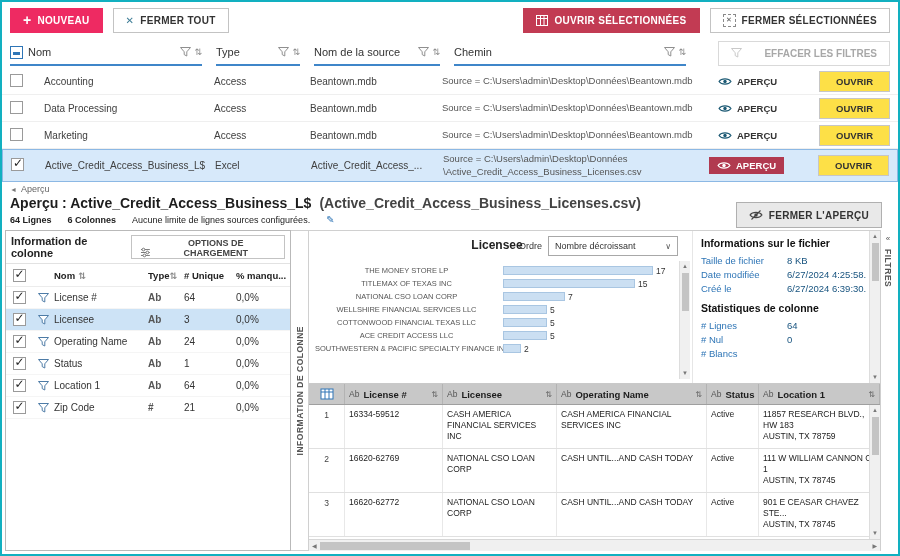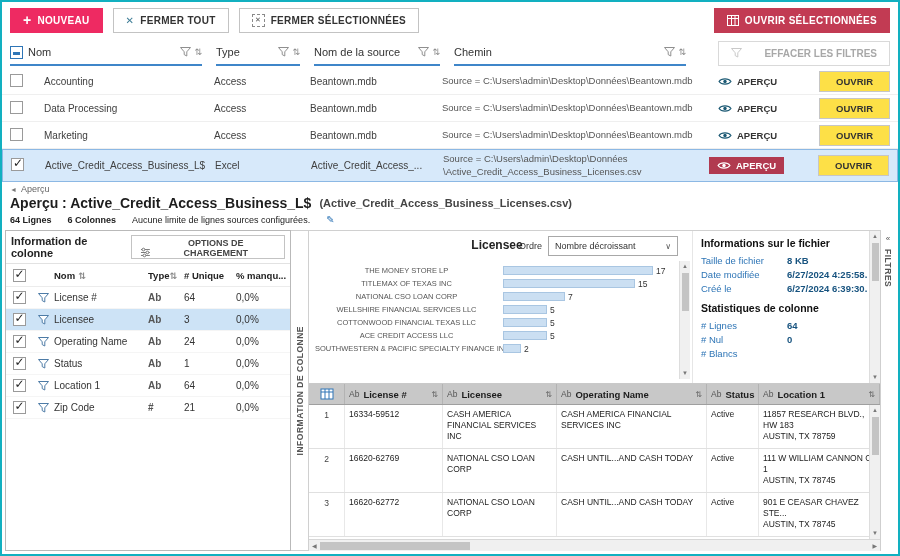--- a/index.html
+++ b/index.html
@@ -38,23 +38,23 @@
   .apercu-btn{display:inline-flex;align-items:center;gap:5px;border:none;background:transparent;font-family:inherit;font-size:9.5px;font-weight:bold;color:#333;cursor:pointer;padding:3px 8px}
   .apercu-btn svg{color:#1c5a74}
   .apercu-btn.active{background:#b13a50;color:#fff}
   .apercu-btn.active svg{color:#fff}
   .ouvrir-btn{border:1px solid #c6c6c6;background:#fde047;font-family:inherit;font-size:9.5px;font-weight:bold;color:#333;padding:4px 16px;cursor:pointer}
 
   
   .preview-block{position:relative;padding:2px 8px 5px;flex:0 0 auto}
   .pv-caption{font-size:9px;color:#666;display:flex;align-items:center;gap:4px}
   .collapse-arrow{font-size:7px;color:#777}
-  .pv-title-row{display:flex;align-items:center;gap:8px;margin-top:1px}
+  .pv-title-row{display:flex;align-items:flex-start;gap:8px;margin-top:1px}
   .pv-title{font-size:14px;font-weight:bold;color:#1d1d1d}
-  .pv-sub{font-size:11px;font-weight:bold;color:#444}
+  .pv-sub{font-size:14px;font-weight:bold;color:#444}
   .pv-meta{display:flex;align-items:center;gap:16px;font-size:9px;color:#222;margin-top:3px}
   .meta-b{font-weight:bold}
   .pencil{color:#2e75b6;font-size:10px;cursor:pointer}
   .fermer-apercu{position:absolute;right:16px;top:20px;height:26px}
 
   
   .lower{flex:1;display:flex;margin:0 3px 3px;min-height:0}
   .col-panel{width:286px;border:1px solid #b9b9b9;display:flex;flex-direction:column;background:#fff;flex:0 0 auto}
   .cp-header{display:flex;align-items:center;justify-content:space-between;padding:4px 5px;border-bottom:1px solid #e2e2e2}
   .cp-title{font-size:11px;font-weight:bold;color:#222}
@@ -87,21 +87,21 @@
   .bar-label{width:188px;text-align:center;font-size:7.5px;color:#555;white-space:nowrap;overflow:hidden;padding-right:5px;flex:0 0 auto}
   .bar-area{flex:1;display:flex;align-items:center;gap:3px;min-width:0}
   .bar{height:9px;background:#cbdff2;border:1px solid #a9c6e2;flex:0 0 auto}
   .bar-val{font-size:8.5px;color:#333}
   .chart-scroll{margin-top:26px;height:calc(100% - 30px)}
 
   .info-panel{width:176px;padding:6px 2px 0 8px;font-size:9.5px;flex:0 0 auto}
   .ip-title{font-size:10.5px;font-weight:bold;color:#111;margin-bottom:6px}
   .info-row{display:flex;margin-bottom:3px}
   .info-label{width:86px;color:#2e75b6;flex:0 0 auto}
-  .info-val{font-weight:bold;color:#17537f;flex:1;white-space:nowrap;overflow:hidden}
+  .info-val{font-weight:normal;color:#17537f;flex:1;white-space:nowrap;overflow:hidden}
   .ip-stats-title{font-size:10.5px;font-weight:bold;color:#111;margin:8px 0 6px}
 
   .vscroll{width:11px;background:#f0f0f0;border-left:1px solid #ddd;display:flex;flex-direction:column;align-items:center;padding:1px 0;flex:0 0 auto}
   .sb-arrow{font-size:6px;color:#777;line-height:9px}
   .sb-thumb{width:7px;background:#c4c4c4;flex:0 0 38px;margin:2px 0}
   .sb-fill{flex:1}
 
   
   .data-table{flex:1;display:flex;flex-direction:column;border-top:1px solid #c9c9c9;min-height:0;position:relative}
   .dt-header{display:flex;background:#c8c8c8;border-bottom:1px solid #9f9f9f;flex:0 0 auto;height:21px;align-items:stretch}
@@ -130,32 +130,32 @@
 
   <div class="toolbar">
     <button class="btn btn-pink">
       <span class="plus">+</span>
       <span>NOUVEAU</span>
     </button>
     <button class="btn btn-outline">
       <span class="x-icon">✕</span>
       <span>FERMER TOUT</span>
     </button>
-    <button class="btn btn-outline">
-      <span class="dash-box">✕</span>
-      <span>FERMER SÉLECTIONNÉES</span>
-    </button>
     <button class="btn btn-red">
       <svg width="12" height="11" viewBox="0 0 12 11">
           <rect x="0.5" y="0.5" width="11" height="10" fill="none" stroke="#fff"></rect>
           <line x1="0.5" y1="3.5" x2="11.5" y2="3.5" stroke="#fff"></line>
           <line x1="4.5" y1="0.5" x2="4.5" y2="10.5" stroke="#fff"></line>
           <line x1="8" y1="0.5" x2="8" y2="10.5" stroke="#fff"></line>
         </svg>
       <span>OUVRIR SÉLECTIONNÉES</span>
+    </button>
+    <button class="btn btn-outline">
+      <span class="dash-box">✕</span>
+      <span>FERMER SÉLECTIONNÉES</span>
     </button>
   </div>
 
   <div class="ft-header">
     <div class="hcell hc1">
       <span class="checkbox indet"></span>
       <span>Nom</span>
       <span class="icons">
         <svg width="11" height="10" viewBox="0 0 11 10">
             <path d="M0.5 0.5 H10.5 L6.8 4.8 V9 L4.2 7.6 V4.8 Z" fill="#fdfdfd" stroke="#8f8f8f"></path>
@@ -280,20 +280,28 @@
     <div class="pv-title-row">
       <span class="pv-title">Aperçu : Active_Credit_Access_Business_L$</span>
       <span class="pv-sub">(Active_Credit_Access_Business_Licenses.csv)</span>
     </div>
     <div class="pv-meta">
       <span class="meta-b">64 Lignes</span>
       <span class="meta-b">6 Colonnes</span>
       <span>Aucune limite de lignes sources configurées.</span>
       <span class="pencil">✎</span>
     </div>
+    <button class="btn btn-gray fermer-apercu">
+      <svg width="14" height="10" viewBox="0 0 14 10">
+          <path d="M1 5 C3.5 1.5 10.5 1.5 13 5 C10.5 8.5 3.5 8.5 1 5 Z" fill="none" stroke="#444" stroke-width="1.1"></path>
+          <circle cx="7" cy="5" r="1.7" fill="#444"></circle>
+          <line x1="2.5" y1="9.5" x2="11.5" y2="0.5" stroke="#444" stroke-width="1.1"></line>
+        </svg>
+      <span>FERMER L'APERÇU</span>
+    </button>
   </div>
 
   <div class="lower">
 
     <div class="col-panel">
       <div class="cp-header">
         <span class="cp-title">Information de colonne</span>
         <button class="btn-options">
           <svg width="11" height="11" viewBox="0 0 11 11">
               <line x1="1" y1="2.5" x2="10" y2="2.5" stroke="#777"></line>

